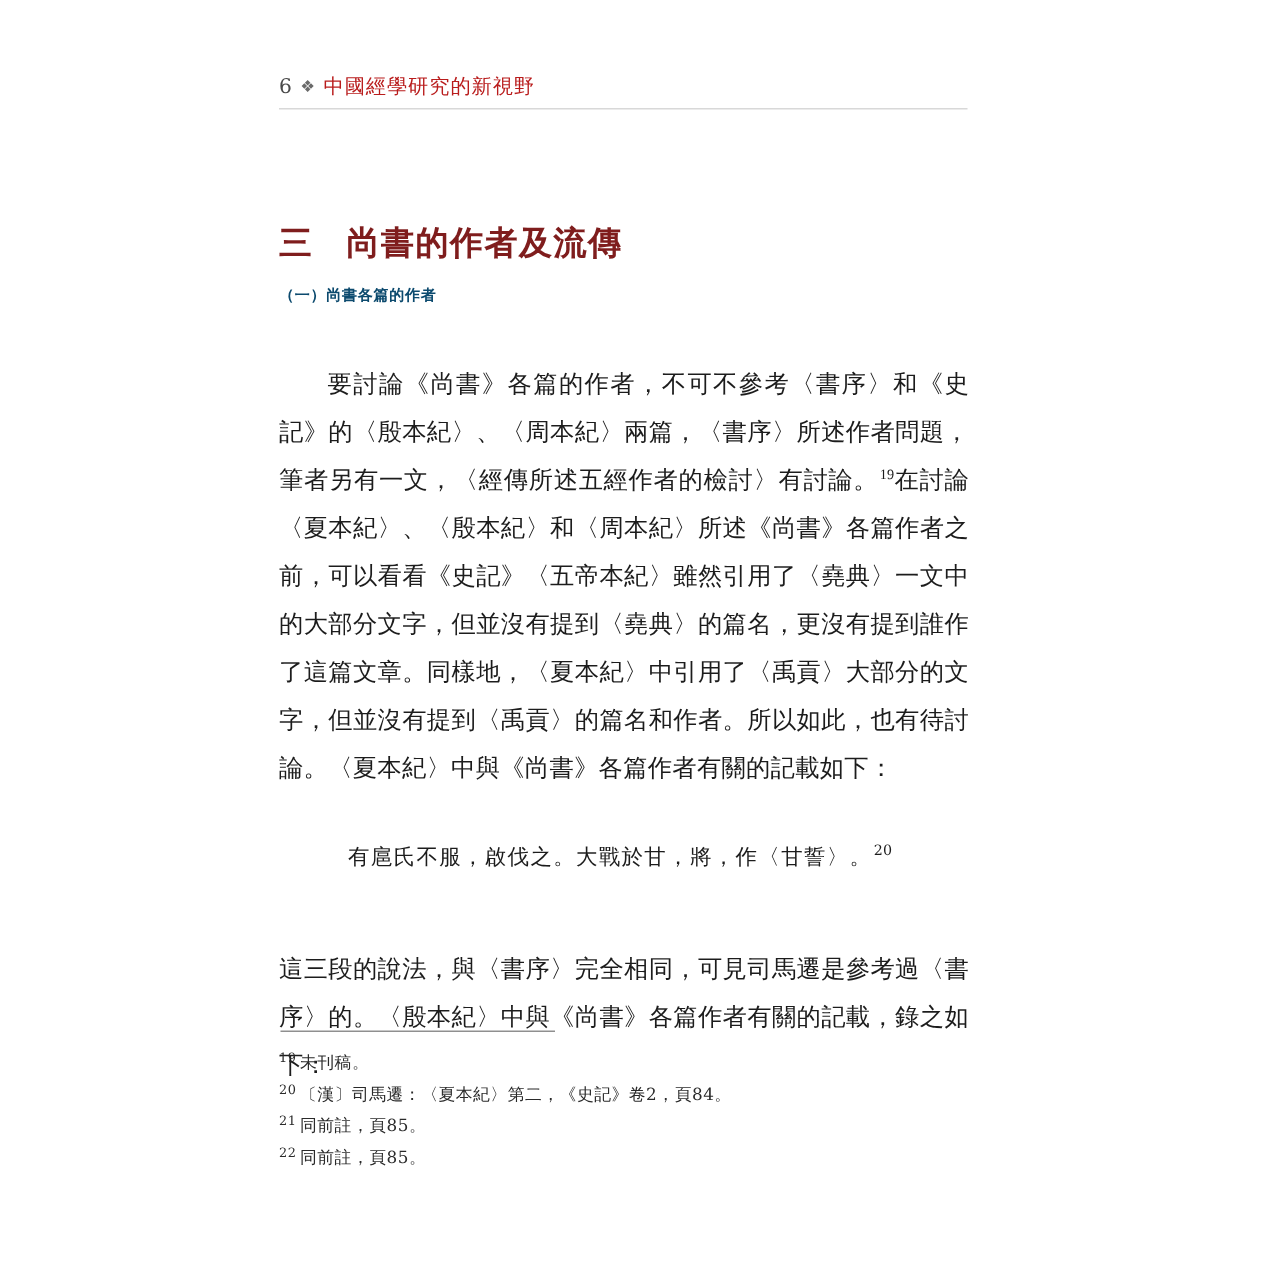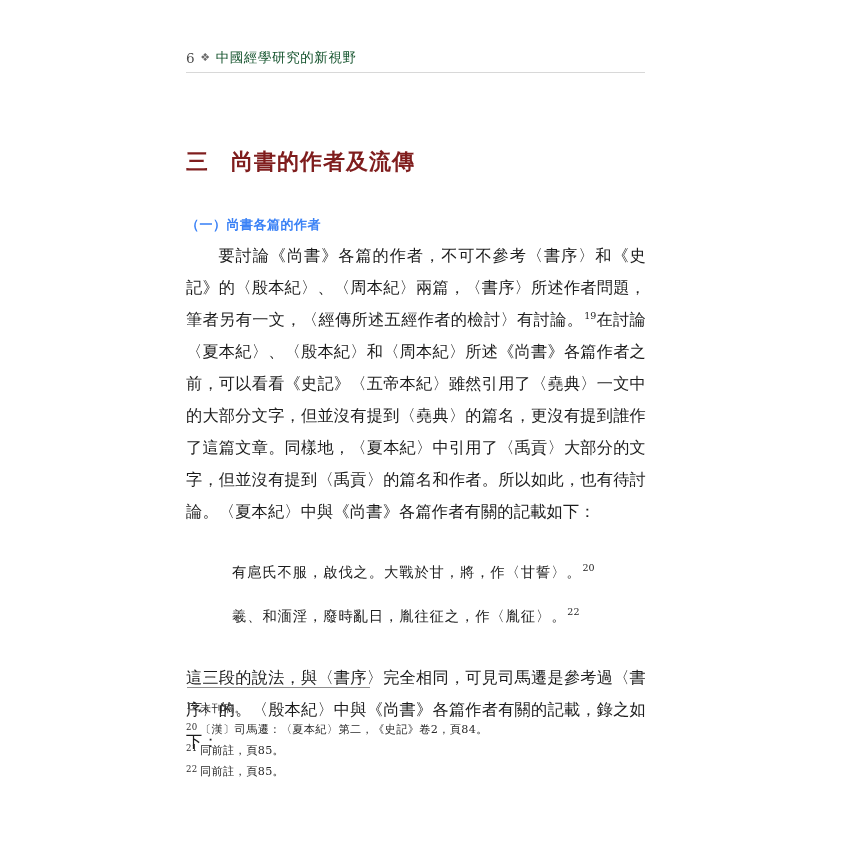--- a/index.html
+++ b/index.html
@@ -43,21 +43,21 @@
   }
   .running-head .floret {
     display: inline-block;
     font-size: 11px;
     color: #6a6a6a;
     line-height: 1;
     transform: translateY(-1px);
   }
   .running-head .rh-title {
     font-size: 13.5px;
-    color: #14532d;
+    color: #b91c1c;
   }
   .head-rule {
     position: absolute;
     left: 186px;
     top: 72px;
     width: 459px;
     height: 1px;
     background: #d8d8d8;
   }
 
@@ -72,44 +72,45 @@
     color: #7f1d1d;
     letter-spacing: 1px;
     white-space: nowrap;
   }
   .section-heading .num {
     margin-right: 22px;
   }
   .sub-heading {
     position: absolute;
     left: 186px;
-    top: 216px;
+    top: 190px;
     font-family: "DejaVu Sans", "Liberation Sans", sans-serif;
-    font-size: 13px;
+    font-size: 10px;
     font-weight: bold;
-    color: #3b82f6;
+    color: #0c4a6e;
     letter-spacing: 0.5px;
     white-space: nowrap;
   }
 
   
   .body-col {
     position: absolute;
     left: 186px;
     top: 240px;
     width: 460px;
   }
   p.para {
     margin: 0;
     font-size: 16.2px;
     line-height: 32px;
     text-align: justify;
     text-justify: inter-ideograph;
     letter-spacing: 0.2px;
     color: #1c1c1c;
+    font-family: Liberation Serif, serif;
   }
   p.para.indent {
     text-indent: 2em;
   }
   .blockquote {
     margin: 16px;
     padding: 0;
   }
   .quote-line {
     margin: 0;
@@ -190,21 +191,20 @@
   <div class="body-col">
 
     <p class="para indent"><span>要討論《尚書》各篇的作者，不可不參考〈書序〉和《史記》的〈殷本紀〉、〈周本紀〉兩篇，〈書序〉所述作者問題，筆者另有一文，〈經傳所述五經作者的檢討〉有討論。</span><sup class="fn">19</sup><span>在討論〈夏本紀〉、〈殷本紀〉和〈周本紀〉所述《尚書》各篇作者之前，可以看看《史記》〈五帝本紀〉雖然引用了〈堯典〉一文中的大部分文字，但並沒有提到〈堯典〉的篇名，更沒有提到誰作了這篇文章。同樣地，〈夏本紀〉中引用了〈禹貢〉大部分的文字，但並沒有提到〈禹貢〉的篇名和作者。所以如此，也有待討論。〈夏本紀〉中與《尚書》各篇作者有關的記載如下：</span></p>
 
     <div class="gap-before-quotes"></div>
 
     <div class="blockquote">
       <p class="quote-line"><span>有扈氏不服，啟伐之。大戰於甘，將，作〈甘誓〉。</span><sup class="fn">20</sup></p>
       <div class="quote-gap"></div>
       <div class="quote-gap"></div>
-      <p class="quote-line"><span>羲、和湎淫，廢時亂日，胤往征之，作〈胤征〉。</span><sup class="fn">22</sup></p>
     </div>
 
     <div class="gap-after-quotes"></div>
 
     <p class="para">這三段的說法，與〈書序〉完全相同，可見司馬遷是參考過〈書序〉的。〈殷本紀〉中與《尚書》各篇作者有關的記載，錄之如下：</p>
   </div>
 
   <div class="fn-rule"></div>
   <div class="footnotes">
     <div class="fn-item">

